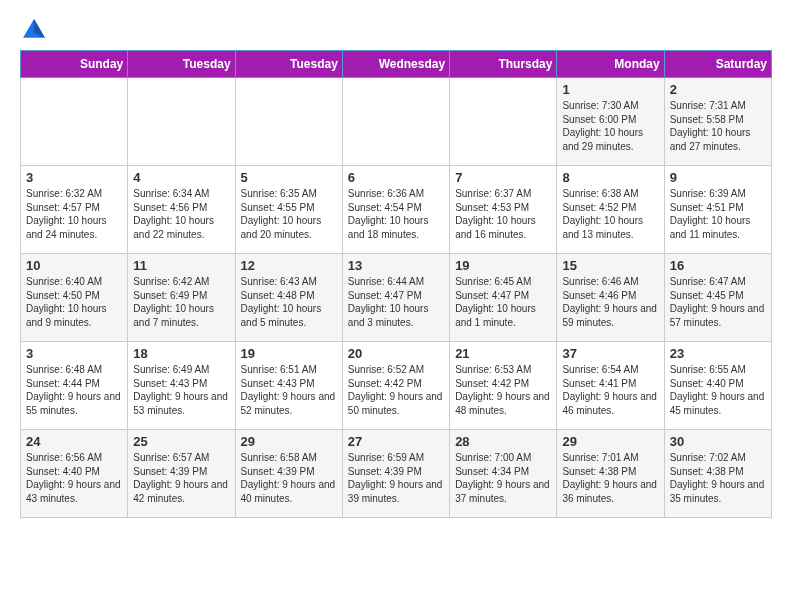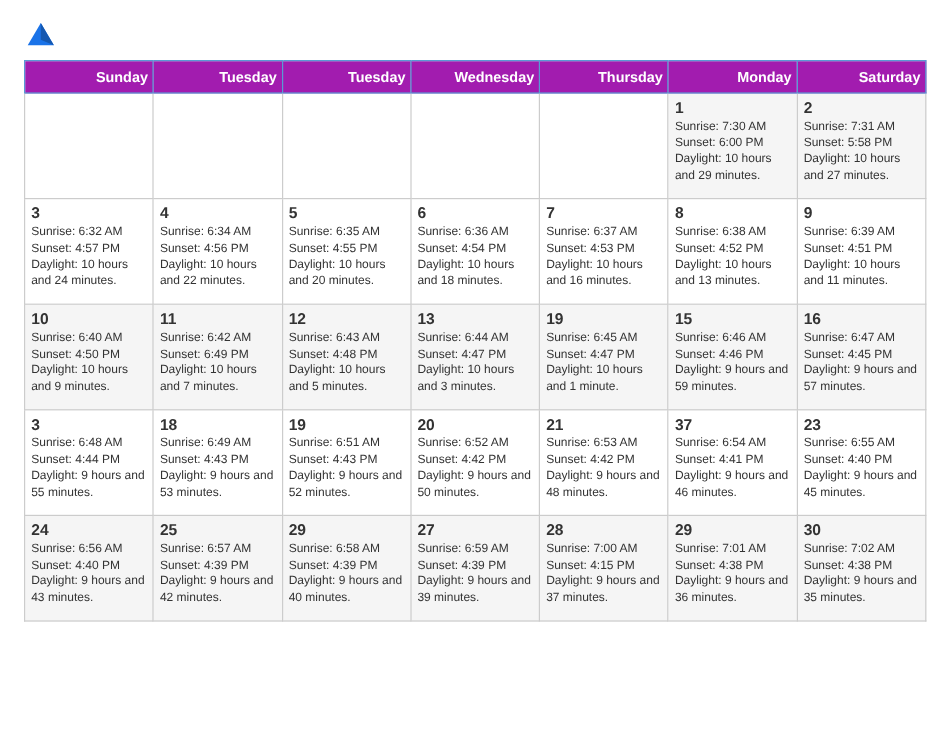--- a/index.html
+++ b/index.html
@@ -298,21 +298,21 @@
           </td>
           <td>
             <span class="day-num">27</span>
             <div class="day-info">Sunrise: 6:59 AM
 Sunset: 4:39 PM
 Daylight: 9 hours and 39 minutes.</div>
           </td>
           <td>
             <span class="day-num">28</span>
             <div class="day-info">Sunrise: 7:00 AM
-Sunset: 4:15 PM
+Sunset: 4:34 PM
 Daylight: 9 hours and 37 minutes.</div>
           </td>
           <td>
             <span class="day-num">29</span>
             <div class="day-info">Sunrise: 7:01 AM
 Sunset: 4:38 PM
 Daylight: 9 hours and 36 minutes.</div>
           </td>
           <td>
             <span class="day-num">30</span>

